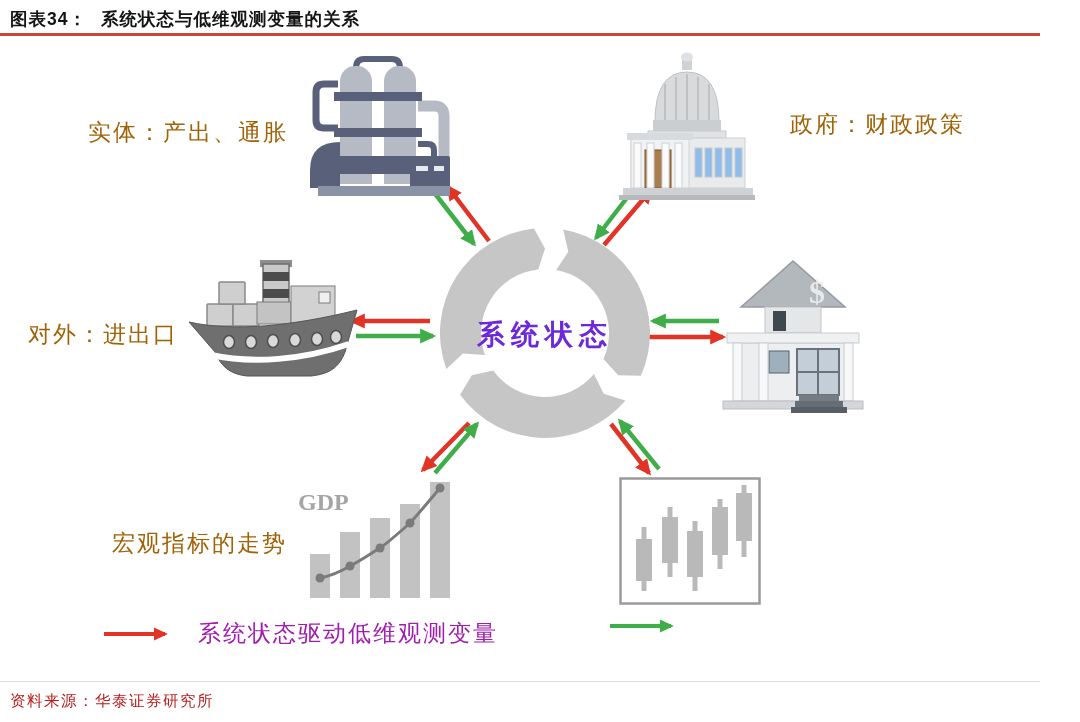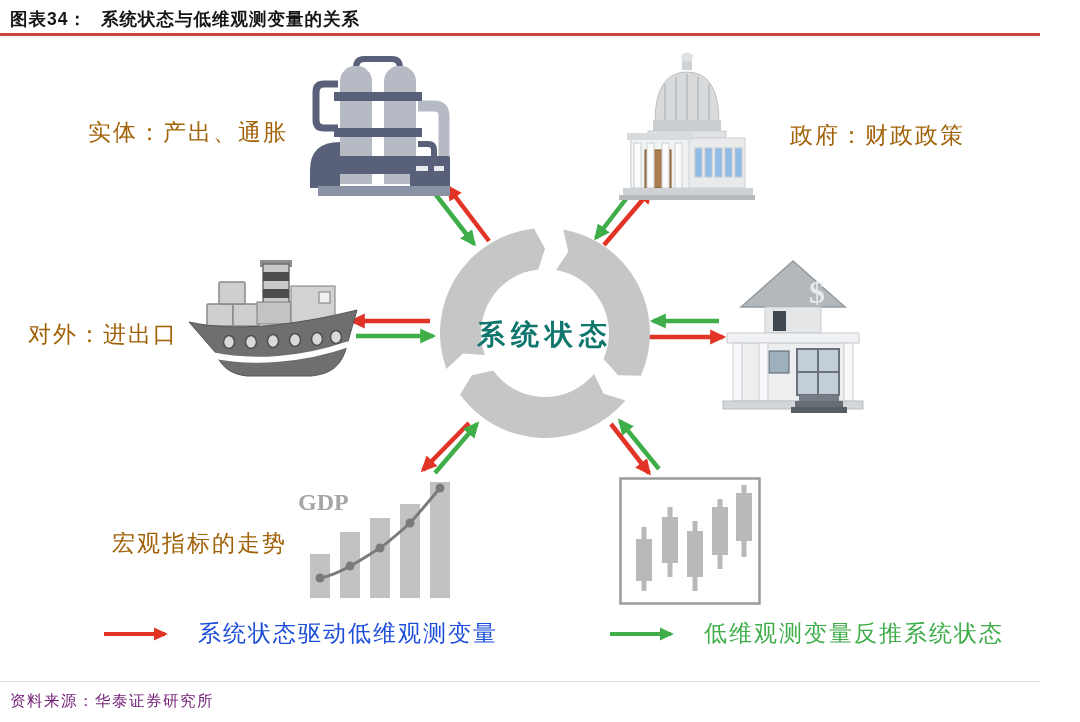--- a/index.html
+++ b/index.html
@@ -7,30 +7,30 @@
           font-family:"Liberation Serif","DejaVu Serif",serif;}
   
   .title-row{position:absolute;left:10px;top:7px;font-family:"Liberation Sans","DejaVu Sans",sans-serif;
              font-weight:bold;font-size:17.5px;color:#141414;letter-spacing:1px;}
   .title-row .gap{display:inline-block;width:14px;}
   .title-rule{position:absolute;left:0;top:33px;width:1080px;height:2.5px;background:#c9463a;}
   
   .node-label{position:absolute;font-size:23px;color:#a16207;letter-spacing:2px;white-space:nowrap;}
   
   .center-label{position:absolute;left:415px;top:316px;width:260px;text-align:center;
-                font-size:28px;color:#0f766e;letter-spacing:6px;font-weight:bold;}
+                font-size:28px;color:#6d28d9;letter-spacing:6px;font-weight:bold;}
   .abs{position:absolute;}
   
   .legend-item{position:absolute;top:618px;display:flex;align-items:center;}
   .legend-item .txt{font-size:23px;letter-spacing:2px;margin-left:16px;white-space:nowrap;}
-  .legend-red .txt{color:#1d4ed8;}
+  .legend-red .txt{color:#a21caf;}
   .legend-green .txt{color:#3fae49;}
   
   .footer-rule{position:absolute;left:0;top:681px;width:1080px;height:1px;background:#dcdcdc;}
-  .source{position:absolute;left:10px;top:691px;font-size:15.5px;color:#701a75;letter-spacing:1.5px;}
+  .source{position:absolute;left:10px;top:691px;font-size:15.5px;color:#b91c1c;letter-spacing:1.5px;}
 </style>
 </head>
 <body>
 
 <div class="canvas">
 
   <div class="title-row">
     <span>图表34：</span><span class="gap"></span><span>系统状态与低维观测变量的关系</span>
   </div>
   <div class="title-rule"></div>
@@ -127,21 +127,21 @@
     <rect x="28" y="100" width="26" height="38" fill="#a97f4f" stroke="#7b5526"></rect>
     <g fill="#fbfbfc" stroke="#cdd0d3">
       <rect x="17" y="93" width="7" height="45"></rect>
         <rect x="30" y="93" width="7" height="45"></rect>
       <rect x="45" y="93" width="7" height="45"></rect>
         <rect x="58" y="93" width="7" height="45"></rect>
     </g>
     <rect x="6" y="138" width="130" height="7" fill="#cfd2d5"></rect>
     <rect x="2" y="145" width="136" height="5" fill="#b7babd"></rect>
   </svg>
-  <div class="node-label" style="left:790px;top:120px">政府：财政政策</div>
+  <div class="node-label" style="left:790px;top:109px">政府：财政政策</div>
 
   <svg class="abs" style="left:183px;top:258px" width="180" height="132" viewBox="0 0 180 132">
     <rect x="77" y="2" width="32" height="7" fill="#8f8f8f"></rect>
     <rect x="80" y="6" width="26" height="54" fill="#c9c9c9" stroke="#6e6e6e" stroke-width="1.5"></rect>
     <rect x="80" y="14" width="26" height="9" fill="#4c4c4c"></rect>
     <rect x="80" y="31" width="26" height="9" fill="#4c4c4c"></rect>
     <g fill="#cfcfcf" stroke="#8a8a8a" stroke-width="1.5">
       <rect x="24" y="46" width="26" height="22" rx="1"></rect>
       <rect x="50" y="46" width="26" height="22" rx="1"></rect>
       <rect x="36" y="24" width="26" height="22" rx="1"></rect>
@@ -223,19 +223,18 @@
   <div class="legend-item legend-red" style="left:102px">
     <svg width="80" height="16">
       <line x1="2" y1="8" x2="63" y2="8" stroke="#e23327" stroke-width="4" marker-end="url(#ah-red)"></line>
     </svg>
     <span class="txt">系统状态驱动低维观测变量</span>
   </div>
   <div class="legend-item legend-green" style="left:608px">
     <svg width="80" height="16">
       <line x1="2" y1="8" x2="63" y2="8" stroke="#3fae49" stroke-width="4" marker-end="url(#ah-green)"></line>
     </svg>
-    <span class="txt">低维观测变量反推系统状态</span>
   </div>
 
   <div class="footer-rule"></div>
   <div class="source">资料来源：华泰证券研究所</div>
 
 </div>
 
 </body></html>

